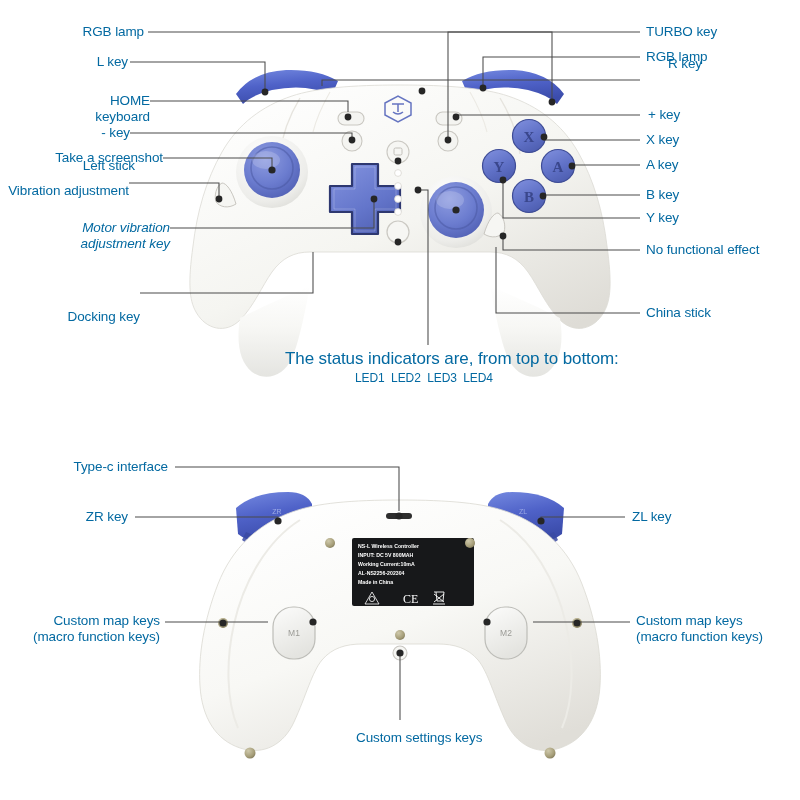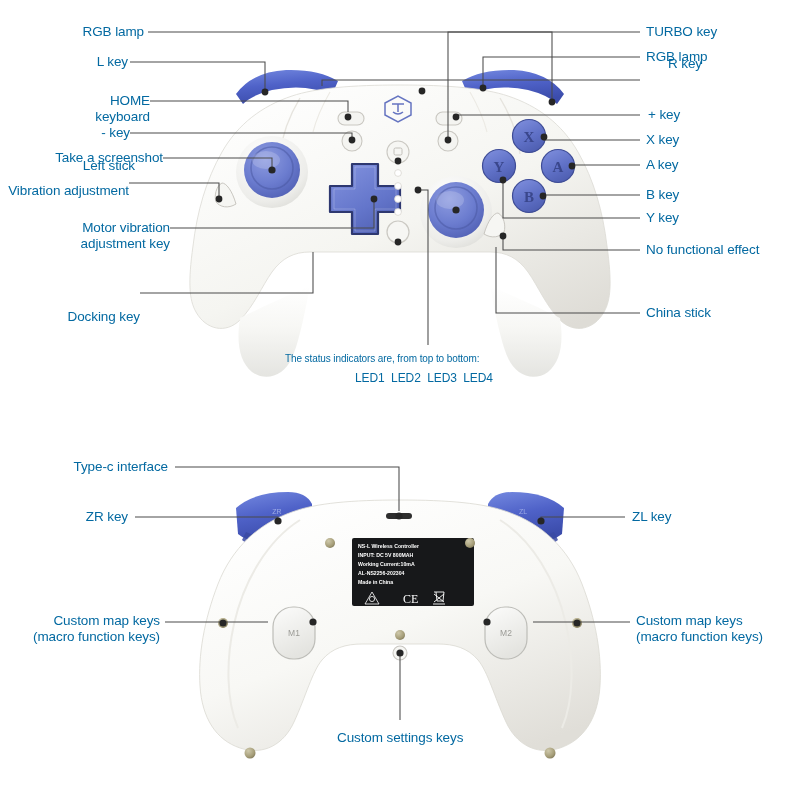--- a/index.html
+++ b/index.html
@@ -31,21 +31,21 @@
     font-size: 13.5px;
     line-height: 15.5px;
     color: #0369a1;
     white-space: pre;
     letter-spacing: -0.1px;
   }
   .lbl.r { text-align: left; }
   .lbl.l { text-align: right; }
   .lbl.c { text-align: center; }
   .small {
-    font-size: 10px;
+    font-size: 17px;
     line-height: 14px;
   }
   .big { font-size: 12px; }
 </style>
 </head>
 <body>
 
 <div id="stage">
 
   <svg id="vec" viewBox="0 0 800 800">
@@ -337,21 +337,21 @@
   </svg>
 
   <div class="lbl l" style="right:656px; top:24px;">RGB lamp</div>
   <div class="lbl l" style="right:672px; top:54px;">L key</div>
   <div class="lbl l" style="right:650px; top:93px;">HOME
 keyboard</div>
   <div class="lbl l" style="right:670px; top:125px;">- key</div>
   <div class="lbl l" style="right:637px; top:150px;margin-left:36px;">Take a screenshot</div>
   <div class="lbl l" style="right:665px; top:158px; top:158px;">Left stick</div>
   <div class="lbl l" style="right:671px; top:183px;">Vibration adjustment</div>
-  <div class="lbl l" style="right:630px; top:220px;">Motor vibration
+  <div class="lbl l" style="right:630px; top:220px;font-style:italic;">Motor vibration
 adjustment key</div>
   <div class="lbl l" style="right:660px; top:285px;margin-top:24px;">Docking key</div>
 
   <div class="lbl r" style="left:646px; top:24px;">TURBO key</div>
   <div class="lbl r" style="left:646px; top:49px;">RGB lamp</div>
   <div class="lbl r" style="left:648px; top:56px;margin-left:20px;">R key</div>
   <div class="lbl r" style="left:648px; top:107px;">+ key</div>
   <div class="lbl r" style="left:646px; top:132px;">X key</div>
   <div class="lbl r" style="left:646px; top:157px;">A key</div>
   <div class="lbl r" style="left:646px; top:187px;">B key</div>
@@ -364,15 +364,15 @@
 
   <div class="lbl l" style="right:632px; top:459px;">Type-c interface</div>
   <div class="lbl l" style="right:672px; top:509px;">ZR key</div>
   <div class="lbl l" style="right:640px; top:613px;">Custom map keys
 (macro function keys)</div>
 
   <div class="lbl r" style="left:632px; top:509px;">ZL key</div>
   <div class="lbl r" style="left:636px; top:613px;">Custom map keys
 (macro function keys)</div>
 
-  <div class="lbl c" style="left:337px; top:730px;">Custom settings keys</div>
+  <div class="lbl c" style="left:356px; top:730px;">Custom settings keys</div>
 
 </div>
 
 </body></html>

